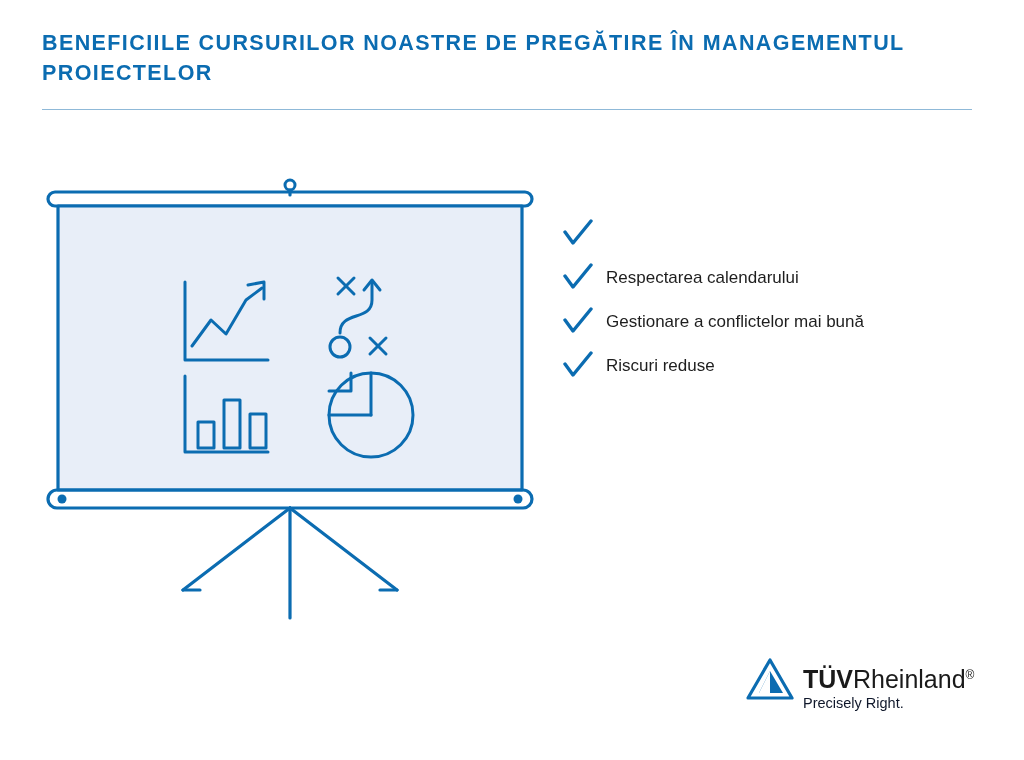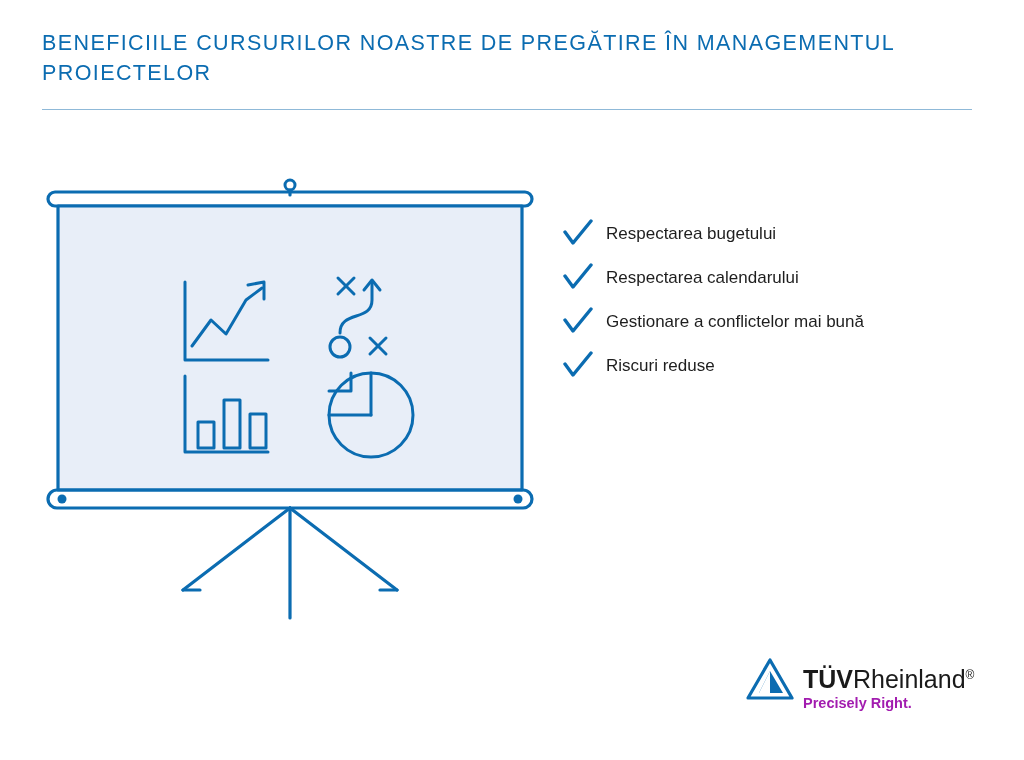--- a/index.html
+++ b/index.html
@@ -22,21 +22,21 @@
   
   .title-block {
     position: absolute;
     left: 42px;
     top: 28px;
     width: 930px;
   }
   .title {
     color: #0b6cb1;
     font-size: 21.5px;
-    font-weight: normal;
+    font-weight: bold;
     letter-spacing: 1.4px;
     line-height: 30px;
     text-transform: uppercase;
     margin: 0;
   }
   .title-rule {
     position: absolute;
     left: 42px;
     top: 109px;
     width: 930px;
@@ -109,23 +109,23 @@
   }
   .logo-text .bold { font-weight: bold; text-align: right; }
   .logo-reg {
     font-size: 12px;
     vertical-align: super;
   }
   .logo-tagline {
     position: absolute;
     left: 58px;
     top: 40px;
-    color: #a21caf;
+    color: #0f172a;
     font-size: 14.5px;
-    font-weight: bold;
+    font-weight: normal;
     white-space: nowrap;
   }
 </style>
 </head>
 <body>
 
 <div class="page">
 
   <div class="title-block">
     <h1 class="title">BENEFICIILE CURSURILOR NOASTRE DE PREGĂTIRE ÎN MANAGEMENTUL PROIECTELOR</h1>
@@ -188,21 +188,20 @@
     </svg>
 
   </div>
 
   <div class="benefits">
 
     <div class="benefit-row">
       <svg class="check-icon" viewBox="0 0 32 30" fill="none" stroke="#0b6cb1" stroke-width="3.4" stroke-linecap="round" stroke-linejoin="round">
         <polyline points="3,13 11,24 29,2"></polyline>
       </svg>
-      <span class="benefit-label">Respectarea bugetului</span>
     </div>
 
     <div class="benefit-row">
       <svg class="check-icon" viewBox="0 0 32 30" fill="none" stroke="#0b6cb1" stroke-width="3.4" stroke-linecap="round" stroke-linejoin="round">
         <polyline points="3,13 11,24 29,2"></polyline>
       </svg>
       <span class="benefit-label">Respectarea calendarului</span>
     </div>
 
 

